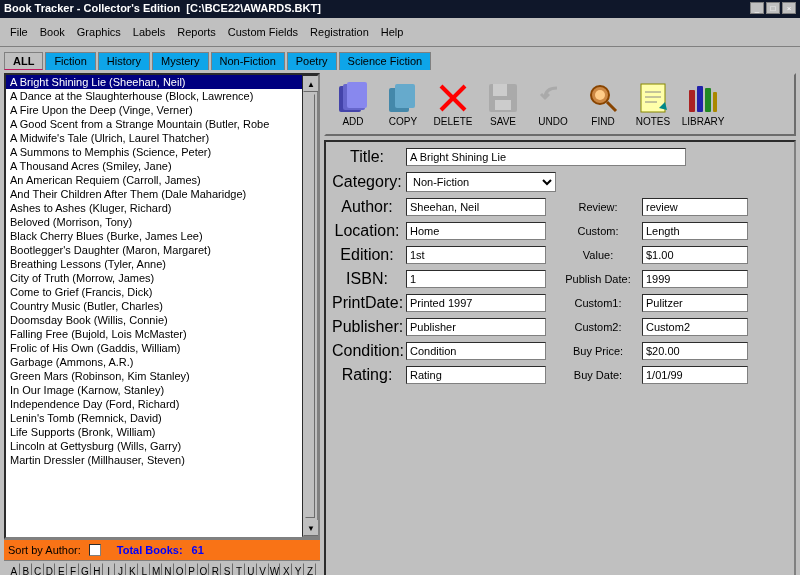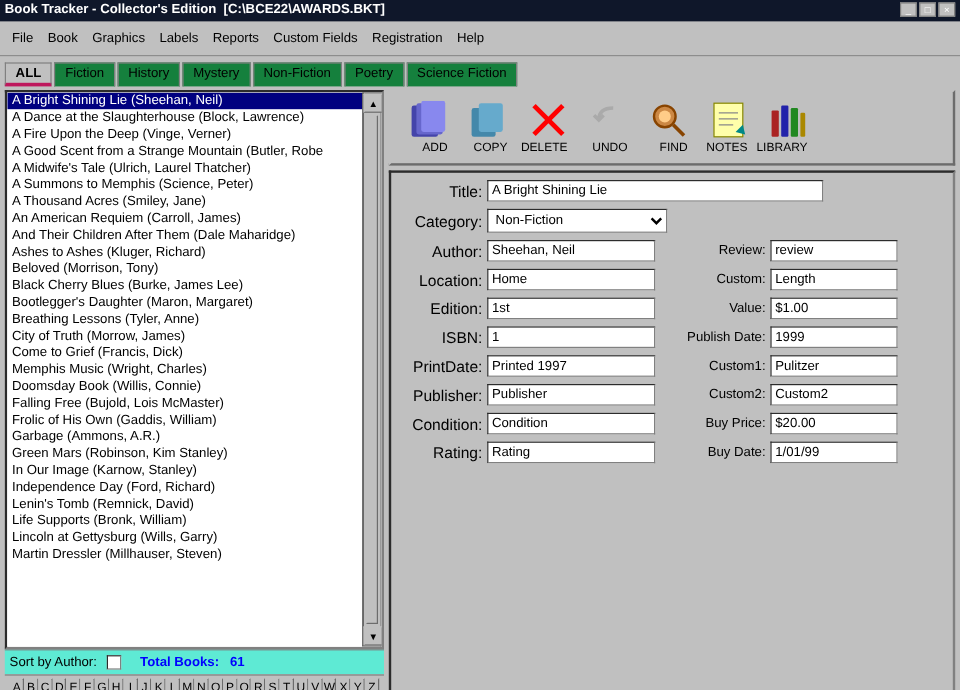--- a/index.html
+++ b/index.html
@@ -46,29 +46,29 @@
     .tabs-bar {
       background: #c0c0c0;
       display: flex;
       padding: 4px 4px 0 4px;
       gap: 2px;
     }
     .tab {
       padding: 2px 8px;
       border: 1px solid #808080;
       border-bottom: none;
-      background: #15803d;
+      background: #0ea5e9;
       cursor: pointer;
       font-size: 11px;
       position: relative;
       top: 1px;
     }
     .tab.active {
       background: #c0c0c0;
-      border-bottom: 3px solid #be185d;
+      border-bottom: 1px solid #be185d;
       z-index: 1;
       font-weight: bold;
     }
     .main-area {
       display: flex;
       height: calc(575px - 18px - 20px - 24px);
       padding: 0;
     }
     .book-list {
       flex: 1;
@@ -87,21 +87,21 @@
     .book-list-item.selected {
       background: #000080;
       color: white;
     }
     .list-footer {
       border-top: 1px solid #808080;
       padding: 4px;
       display: flex;
       align-items: center;
       gap: 8px;
-      background: #5eead4;
+      background: #f97316;
     }
     .sort-label { font-size: 11px; }
     .checkbox { width: 12px; height: 12px; border: 1px inset #808080; background: white; cursor: pointer; }
     .total-label { font-size: 11px; color: blue; font-weight: bold; margin-left: 8px; }
     .total-count { font-size: 11px; color: blue; font-weight: bold; margin-left: 1px; }
     .alpha-bar {
       display: flex;
       background: #c0c0c0;
       padding: 2px 4px;
       border-top: 1px solid #808080;
@@ -125,21 +125,21 @@
       background: #c0c0c0;
       border: 2px outset #c0c0c0;
       display: flex;
       padding: 4px;
       gap: 4px;
       margin-bottom: 4px;
     }
     .tool-btn {
       display: flex;
       flex-direction: column;
-      align-items: flex-end;
+      align-items: center;
       width: 46px;
       cursor: pointer;
       padding: 2px;
       border: 1px solid transparent;
     }
     .tool-icon {
       width: 32px; height: 32px;
       display: flex; align-items: center; justify-content: center;
       font-size: 20px;
     }
@@ -152,22 +152,22 @@
       overflow-y: auto;
     }
     .form-row {
       display: flex;
       align-items: center;
       margin-bottom: 6px;
       gap: 4px;
     }
     .form-label {
       width: 70px;
-      text-align: right;
-      font-size: 13px;
+      text-align: center;
+      font-size: 16px;
       flex-shrink: 0;
     }
     .form-input {
       background: white;
       border: 1px inset #808080;
       padding: 1px 3px;
       font-size: 11px;
       height: 18px;
       font-family: 'MS Sans Serif', Arial, sans-serif;
     }
@@ -178,21 +178,21 @@
       background: white;
       border: 1px inset #808080;
       padding: 1px 2px;
       font-size: 11px;
       height: 20px;
       width: 150px;
       font-family: 'MS Sans Serif', Arial, sans-serif;
     }
     .right-label {
       width: 80px;
-      text-align: right;
+      text-align: center;
       font-size: 11px;
       flex-shrink: 0;
       margin-left: 8px;
     }
     .scrollbar-v {
       width: 16px;
       background: #c0c0c0;
       border: 1px inset #808080;
       display: flex;
       flex-direction: column;
@@ -262,21 +262,21 @@
           <div class="book-list-item">A Thousand Acres (Smiley, Jane)</div>
           <div class="book-list-item">An American Requiem (Carroll, James)</div>
           <div class="book-list-item">And Their Children After Them (Dale Maharidge)</div>
           <div class="book-list-item">Ashes to Ashes (Kluger, Richard)</div>
           <div class="book-list-item">Beloved (Morrison, Tony)</div>
           <div class="book-list-item">Black Cherry Blues (Burke, James Lee)</div>
           <div class="book-list-item">Bootlegger's Daughter (Maron, Margaret)</div>
           <div class="book-list-item">Breathing Lessons (Tyler, Anne)</div>
           <div class="book-list-item">City of Truth (Morrow, James)</div>
           <div class="book-list-item">Come to Grief (Francis, Dick)</div>
-          <div class="book-list-item">Memphis Music (Wright, Charles)</div>
+          <div class="book-list-item">Country Music (Butler, Charles)</div>
           <div class="book-list-item">Doomsday Book (Willis, Connie)</div>
           <div class="book-list-item">Falling Free (Bujold, Lois McMaster)</div>
           <div class="book-list-item">Frolic of His Own (Gaddis, William)</div>
           <div class="book-list-item">Garbage (Ammons, A.R.)</div>
           <div class="book-list-item">Green Mars (Robinson, Kim Stanley)</div>
           <div class="book-list-item">In Our Image (Karnow, Stanley)</div>
           <div class="book-list-item">Independence Day (Ford, Richard)</div>
           <div class="book-list-item">Lenin's Tomb (Remnick, David)</div>
           <div class="book-list-item">Life Supports (Bronk, William)</div>
           <div class="book-list-item">Lincoln at Gettysburg (Wills, Garry)</div>
@@ -351,20 +351,30 @@
           <svg width="32" height="32" viewBox="0 0 32 32">
             <line x1="4" y1="4" x2="28" y2="28" stroke="red" stroke-width="4"></line>
             <line x1="28" y1="4" x2="4" y2="28" stroke="red" stroke-width="4"></line>
           </svg>
         </div>
         <span class="tool-label">DELETE</span>
       </div>
       <div class="tool-btn">
         <div class="tool-icon">
           <svg width="32" height="32" viewBox="0 0 32 32">
+            <rect x="2" y="2" width="28" height="28" fill="#aaaaaa" rx="2"></rect>
+            <rect x="6" y="2" width="14" height="12" fill="#cccccc"></rect>
+            <rect x="8" y="18" width="16" height="10" fill="#cccccc"></rect>
+          </svg>
+        </div>
+        <span class="tool-label">SAVE</span>
+      </div>
+      <div class="tool-btn">
+        <div class="tool-icon">
+          <svg width="32" height="32" viewBox="0 0 32 32">
             <path d="M8 16 Q8 6 20 6" stroke="#aaaaaa" stroke-width="3" fill="none"></path>
             <path d="M4 12 L8 16 L12 12" stroke="#aaaaaa" stroke-width="3" fill="none"></path>
           </svg>
         </div>
         <span class="tool-label">UNDO</span>
       </div>
       <div class="tool-btn">
         <div class="tool-icon">
           <svg width="32" height="32" viewBox="0 0 32 32">
             <circle cx="13" cy="13" r="9" fill="#cc8844" stroke="#884400" stroke-width="2"></circle>

